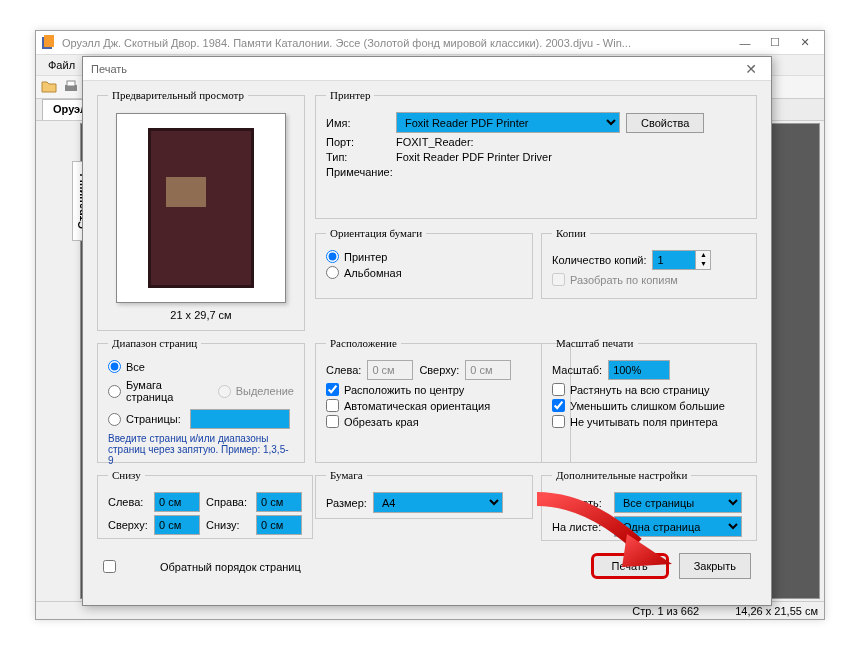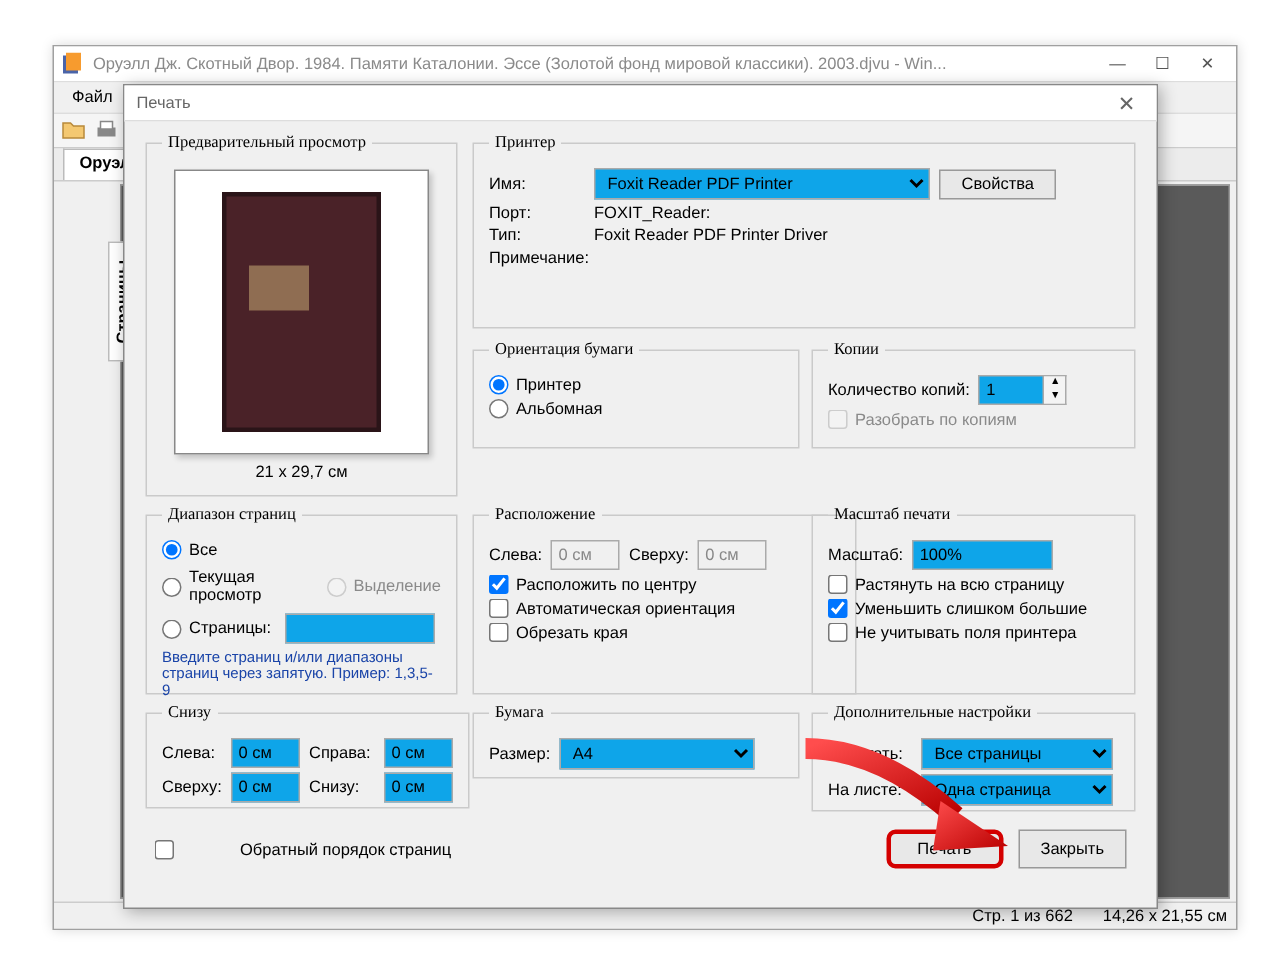--- a/index.html
+++ b/index.html
@@ -13,21 +13,21 @@
 .win-btns { display: flex; }
 .win-btn { width: 30px; height: 20px; display: flex; align-items: center; justify-content: center; color: #555; }
 .menubar { height: 20px; padding: 0 4px; display: flex; align-items: center; background: #f0f0f0; }
 .menu-item { padding: 2px 8px; }
 .toolbar { height: 24px; background: #f5f5f5; border-top: 1px solid #ddd; border-bottom: 1px solid #ccc; display: flex; align-items: center; padding: 0 4px; gap: 4px; }
 .toolbar-icon { width: 18px; height: 18px; }
 .tabbar { height: 22px; background: #ececec; border-bottom: 1px solid #ccc; display: flex; padding-left: 6px; }
 .tab { padding: 3px 10px; background: #fff; border: 1px solid #bbb; border-bottom: none; font-weight: bold; }
 .content-bg { position: absolute; top: 92px; left: 44px; right: 4px; bottom: 20px; background: #5a5a5a; border: 1px solid #999; }
 .side-tab { position: absolute; top: 130px; left: 36px; width: 20px; height: 80px; background: #fff; border: 1px solid #bbb; writing-mode: vertical-rl; transform: rotate(180deg); display: flex; align-items: center; justify-content: center; font-weight: bold; }
-.statusbar { position: absolute; bottom: 0; left: 0; right: 0; height: 18px; background: #f0f0f0; border-top: 1px solid #ccc; display: flex; justify-content: flex-end; align-items: center; padding: 0 6px; gap: 20px; }
+.statusbar { position: absolute; bottom: 0; left: 0; right: 0; height: 18px; background: #f0f0f0; border-top: 1px solid #ccc; display: flex; justify-content: flex-end; align-items: center; padding: 0 6px; gap: 36px; }
 
 .print-dialog { position: absolute; top: 56px; left: 82px; width: 690px; height: 550px; background: #f0f0f0; border: 1px solid #888; box-shadow: 2px 2px 10px rgba(0,0,0,0.3); }
 .dlg-title { height: 24px; display: flex; align-items: center; padding: 0 8px; background: #fff; border-bottom: 1px solid #ddd; }
 .dlg-title span { flex: 1; color: #666; }
 .close-x { width: 24px; text-align: center; color: #666; font-size: 14px; }
 
 fieldset { border: 1px solid #cacaca; padding: 8px 10px 10px; position: absolute; }
 legend { padding: 0 4px; color: #000; font-family: Liberation Serif, serif; }
 .row { display: flex; align-items: center; gap: 6px; margin: 3px 0; }
 .lbl { min-width: 50px; }
@@ -175,21 +175,21 @@
 
   <fieldset class="fs-pages">
     <legend>Диапазон страниц</legend>
     <label class="radio">
         <input type="radio" checked="" style="">
         <span>Все</span>
       </label>
     <div class="row" style="gap:14px">
       <label class="radio">
           <input type="radio" style="">
-          <span>Текущая просмотр</span>
+          <span>Бумага страница</span>
         </label>
       <label class="radio gray">
           <input type="radio" disabled="" style="">
           <span>Выделение</span>
         </label>
     </div>
     <label class="radio">
         <input type="radio" style="">
         <span>Страницы:</span>
         <input type="text" style="width: 100px; margin-left: 4px;">
@@ -217,21 +217,21 @@
     <label class="check">
         <input type="checkbox" style="">
         <span>Обрезать края</span>
       </label>
   </fieldset>
 
   <fieldset class="fs-scale">
     <legend>Масштаб печати</legend>
     <div class="row">
       <span>Масштаб:</span>
-      <input type="text" style="width: 94px;" value="100%">
+      <input type="text" style="width: 62px;" value="100%">
     </div>
     <label class="check">
         <input type="checkbox" style="">
         <span>Растянуть на всю страницу</span>
       </label>
     <label class="check">
         <input type="checkbox" checked="" style="">
         <span>Уменьшить слишком большие</span>
       </label>
     <label class="check">

